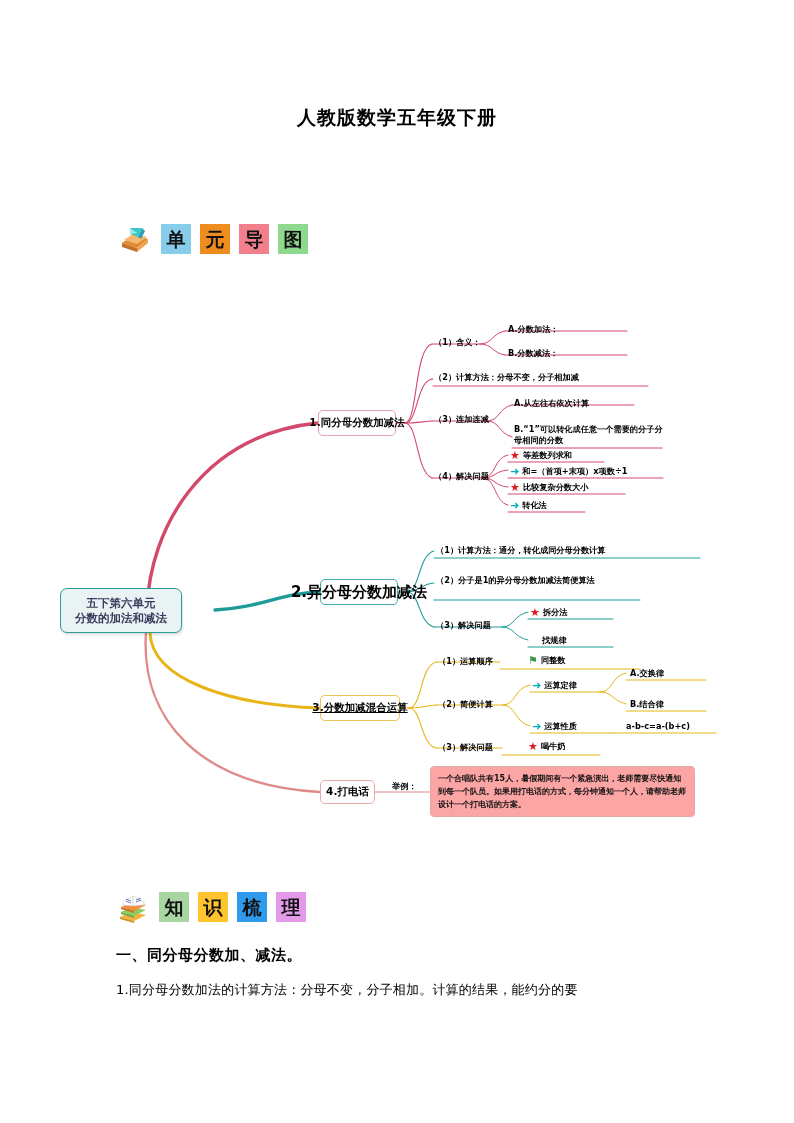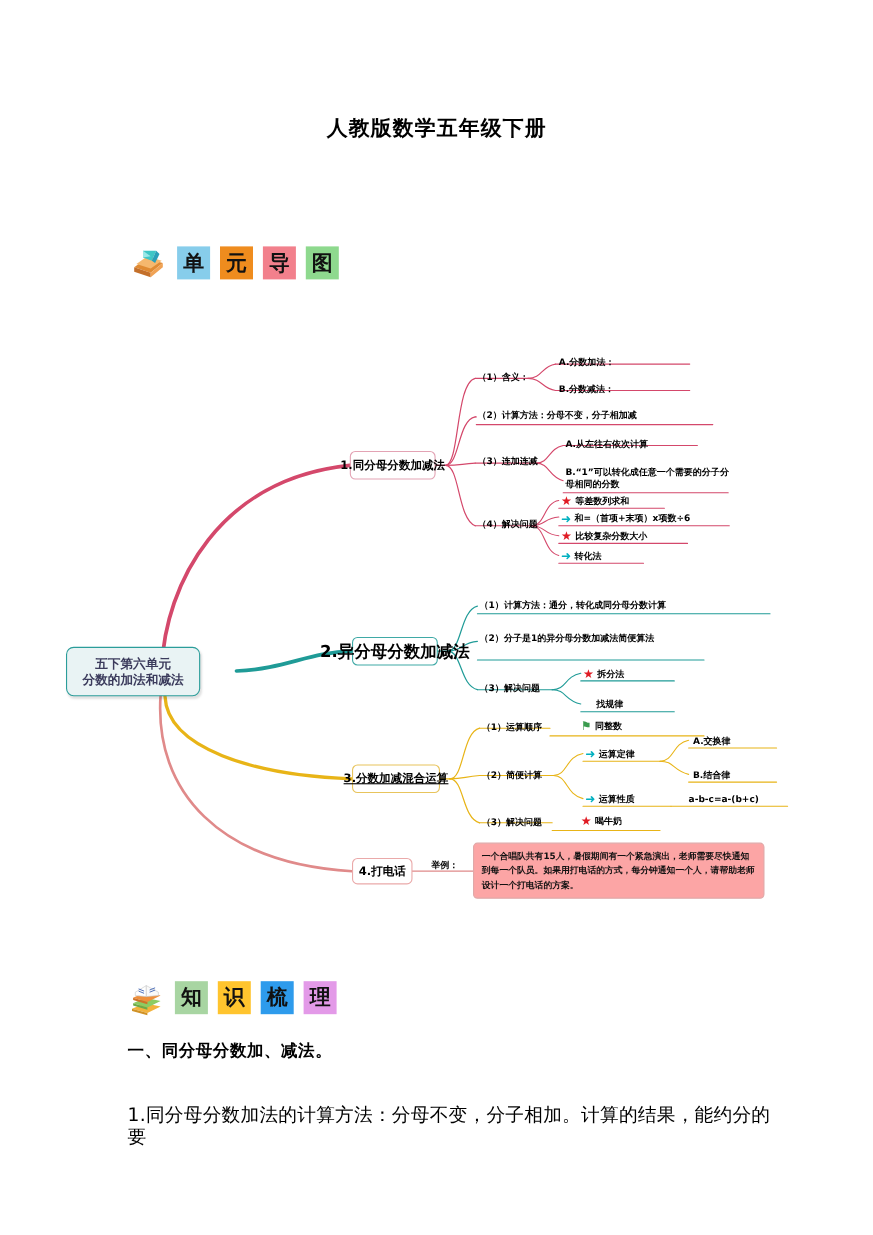--- a/index.html
+++ b/index.html
@@ -52,21 +52,21 @@
   .flag{color:#3a9b4e;font-size:11px;line-height:1;flex:0 0 auto;}
 
   .exbox{
     position:absolute;box-sizing:border-box;border:1.2px solid #e0a8a8;border-radius:4px;
     background:#fca5a5;font-size:8px;font-weight:bold;line-height:13px;padding:5px 7px;
     color:#111;
   }
 
   
   .h-sec{position:absolute;font-size:15px;font-weight:bold;letter-spacing:.5px;}
-  .p-body{position:absolute;font-size:17px;line-height:20px;letter-spacing:.2px;margin-top:24px;}
+  .p-body{position:absolute;font-size:13px;line-height:20px;letter-spacing:.2px;}
 </style>
 </head>
 <body>
 
 <div class="page">
 
   <div class="title-block">
     <div class="title-line">人教版数学五年级下册</div>
   </div>
 
@@ -204,21 +204,21 @@
     <div class="leaf" style="left:514px;top:98px;">A.从左往右依次计算</div>
     <div class="leaf wide" style="left:514px;top:124px;width:150px;">B.“1”可以转化成任意一个需要的分子分母相同的分数</div>
 
     <div class="leaf" style="left:434px;top:171px;">（4）解决问题</div>
     <div class="leaf" style="left:510px;top:150px;">
       <span class="star">★</span>
       <span>等差数列求和</span>
     </div>
     <div class="leaf" style="left:510px;top:166px;">
       <span class="arrw">➜</span>
-      <span>和=（首项+末项）x项数÷6</span>
+      <span>和=（首项+末项）x项数÷1</span>
     </div>
     <div class="leaf" style="left:510px;top:182px;">
       <span class="star">★</span>
       <span>比较复杂分数大小</span>
     </div>
     <div class="leaf" style="left:510px;top:200px;">
       <span class="arrw">➜</span>
       <span>转化法</span>
     </div>
 

